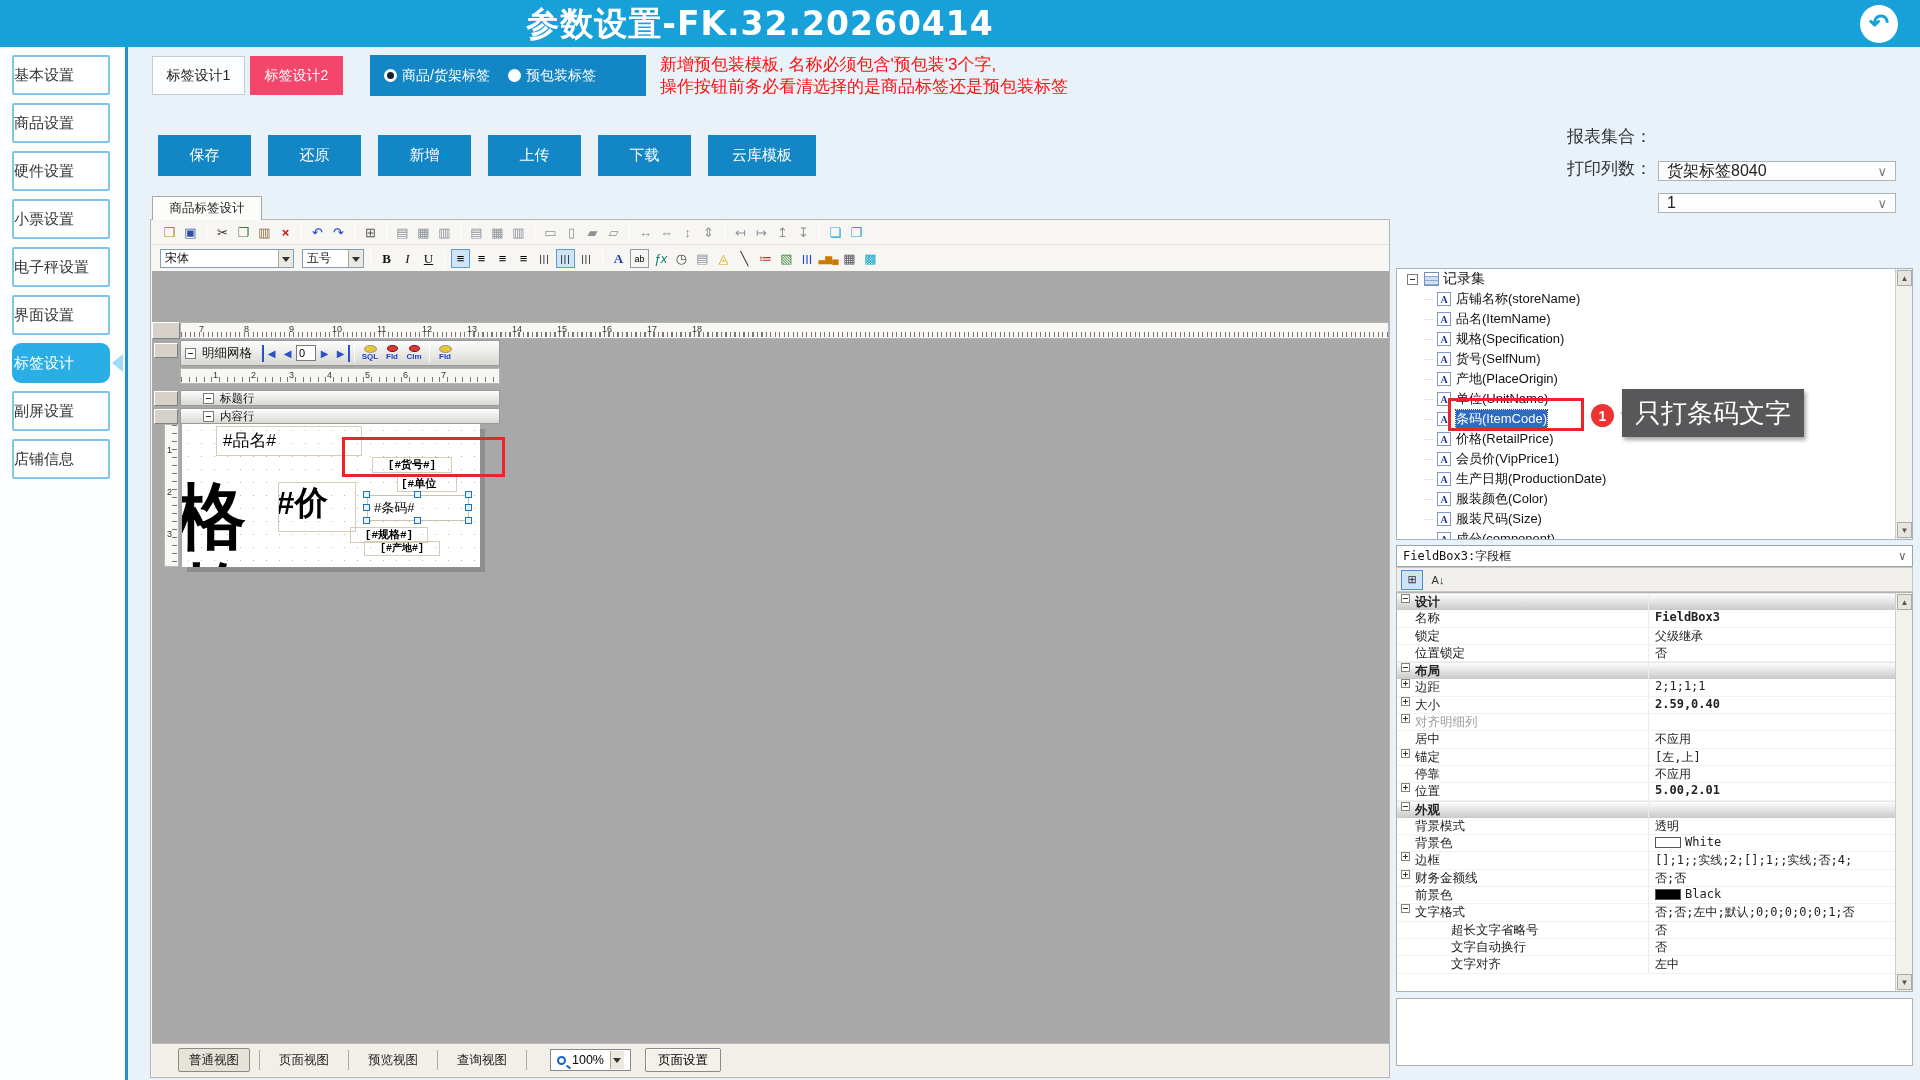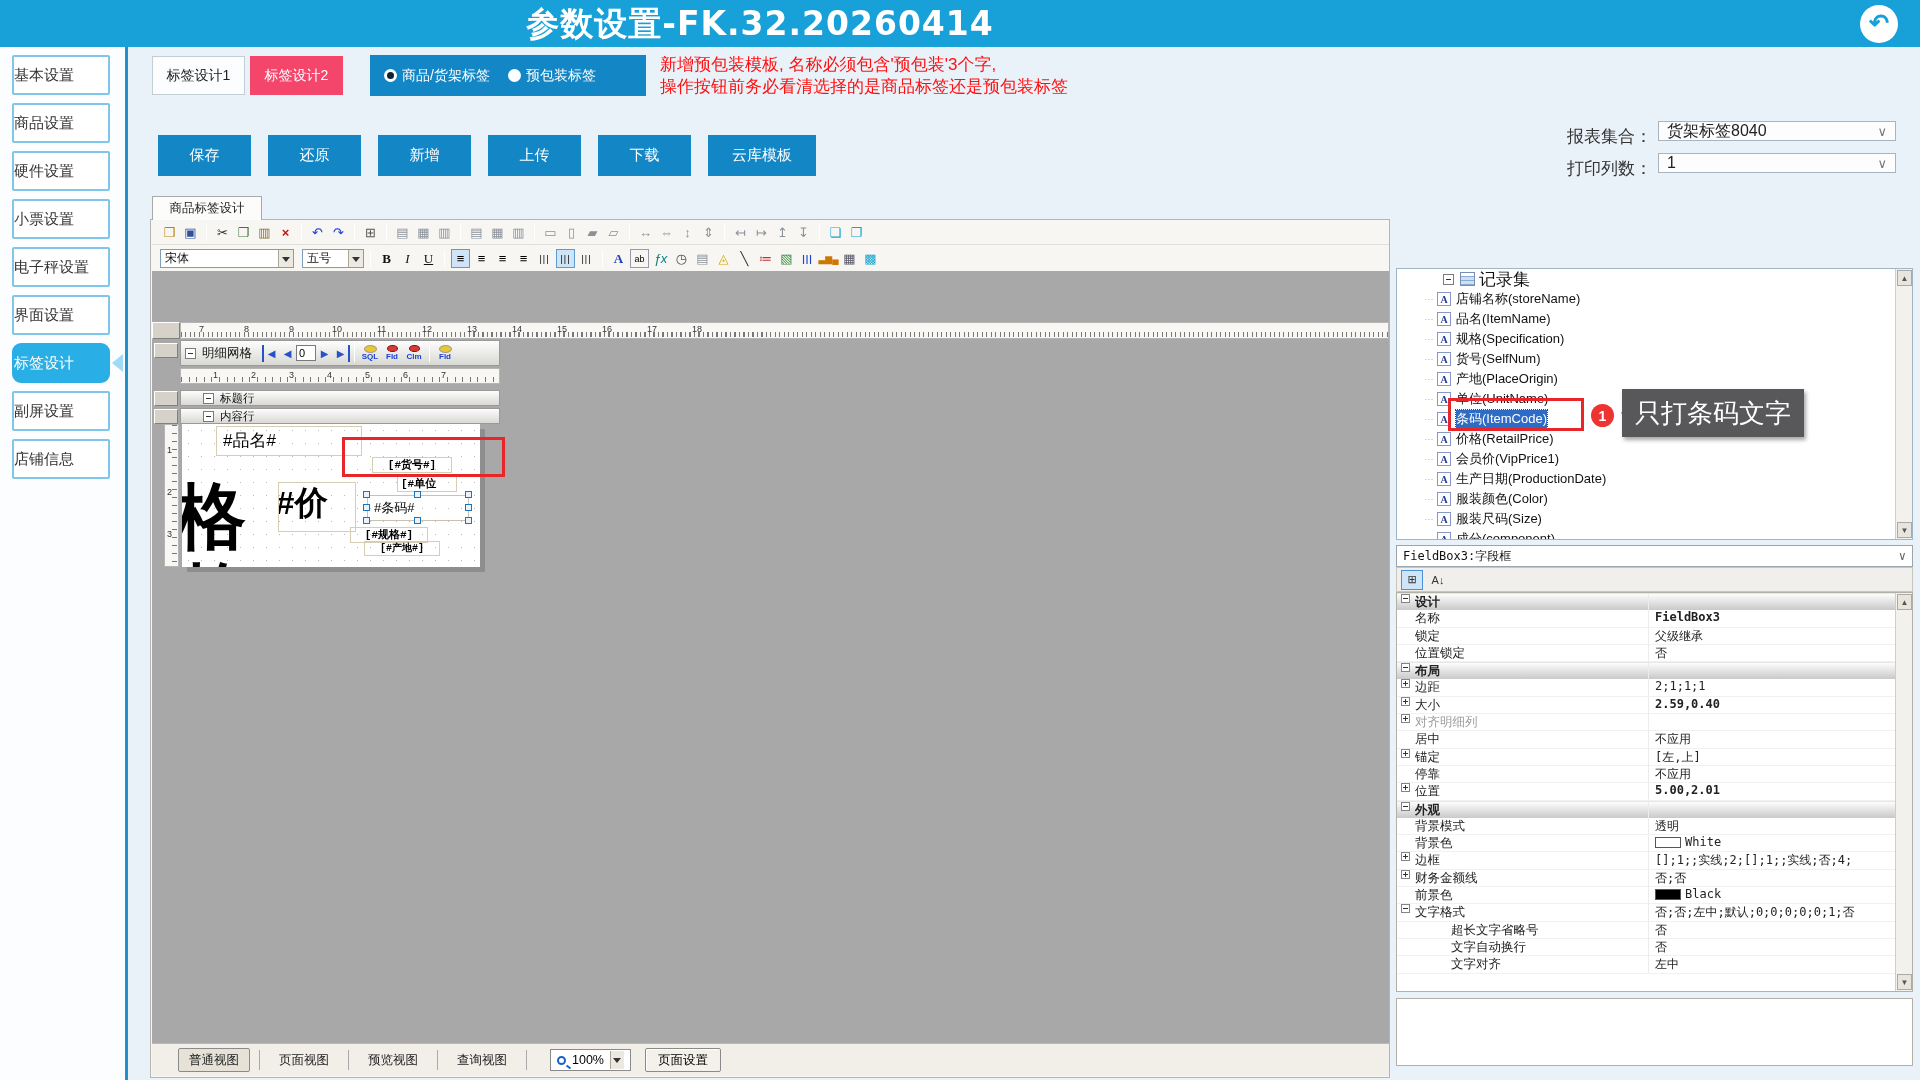--- a/index.html
+++ b/index.html
@@ -31,21 +31,21 @@
   #radiobox { position:absolute; left:370px; top:55px; width:276px; height:41px; background:#1386c6;
     display:flex; align-items:center; gap:18px; padding:0 14px; color:#fff; font-size:14px; }
   .radio { display:flex; align-items:center; gap:5px; cursor:pointer; }
   .rdot { width:13px; height:13px; border-radius:50%; background:#fff; position:relative; }
   .rdot.on::after { content:''; position:absolute; left:3px; top:3px; width:7px; height:7px; border-radius:50%; background:#123; }
   #warning { position:absolute; left:660px; top:54px; color:#ff0f0f; font-size:17px; line-height:22px; font-weight:500; }
 
   
   .rlabel { position:absolute; width:112px; text-align:right; font-size:17px; color:#333; font-family:"Liberation Serif",serif; }
   .rcombo { position:absolute; width:238px; height:20px; background:#fdfdfd; border:1px solid #a9b4bd;
-    font-size:16px; color:#222; display:flex; align-items:center; padding:0 8px; cursor:pointer; }
+    font-size:16px; color:#222; display:flex; align-items:center; padding:0 8px; cursor:pointer;margin-top:40px; }
   .rcombo .chev { margin-left:auto; color:#777; font-size:13px; }
 
   
   #actions { position:absolute; left:158px; top:135px; display:flex; gap:17px; }
   .abtn { height:41px; width:93px; background:#1386c6; color:#fff; font-size:15px;
     display:flex; align-items:center; justify-content:center; cursor:pointer; }
   .abtn.wide { width:108px; }
 
   
   #dtab { position:absolute; left:152px; top:196px; width:110px; height:24px; background:#fcfcfa;
@@ -131,21 +131,21 @@
   
   #treepanel { position:absolute; left:1396px; top:268px; width:517px; height:272px; background:#fff;
     border:1px solid #9fb6c8; overflow:hidden; }
   .trow { height:20px; display:flex; align-items:center; font-size:13px; color:#111; white-space:nowrap; }
   .trow .aicon { width:14px; height:14px; border:1px solid #8598c8; background:#fff; color:#223a8f;
     font-size:10px; font-weight:bold; font-family:"Liberation Serif",serif; display:flex; align-items:center;
     justify-content:center; margin:0 5px 0 0; flex:none; }
   .trow .dots { width:16px; color:#aaa; font-size:9px; flex:none; text-align:center; }
   .tlabel { cursor:pointer; }
   .tlabel.sel { background:#2e6bc5; color:#fff; outline:1px dotted #444; }
-  #treeroot { padding-left:6px; font-size:17px;margin-left:36px; }
+  #treeroot { padding-left:6px; font-size:14px; }
   #treeroot .ricon { width:15px; height:14px; margin-right:4px; background:
     linear-gradient(#fff,#fff) 0 0/15px 3px no-repeat, repeating-linear-gradient(#cfe0f5 0 3px,#8aaad0 3px 4px);
     border:1px solid #7a8db8; flex:none; }
   #treeitems { padding-left:24px; }
   .vscroll { position:absolute; right:0; top:0; bottom:0; width:17px; background:#f3f1ec; border-left:1px solid #d0cdc4; }
   .sarrow { position:absolute; left:1px; width:15px; height:16px; background:#e8e5dd; border:1px solid #aaa;
     color:#555; font-size:8px; display:flex; align-items:center; justify-content:center; cursor:pointer; }
 
   #redrect2 { position:absolute; left:1448px; top:398px; width:136px; height:33px; border:3px solid #e8262a; z-index:8; }
   #badge { position:absolute; left:1591px; top:404px; width:23px; height:23px; border-radius:50%; background:#e33;

